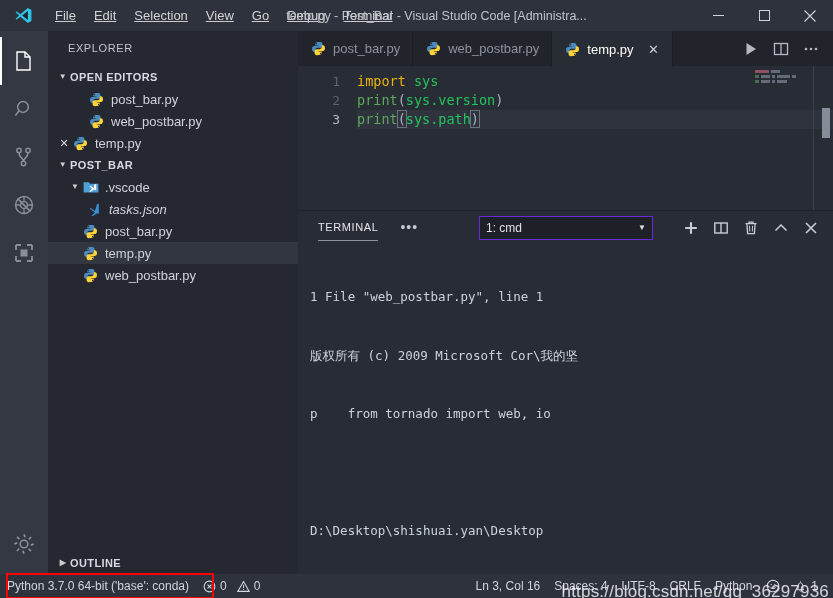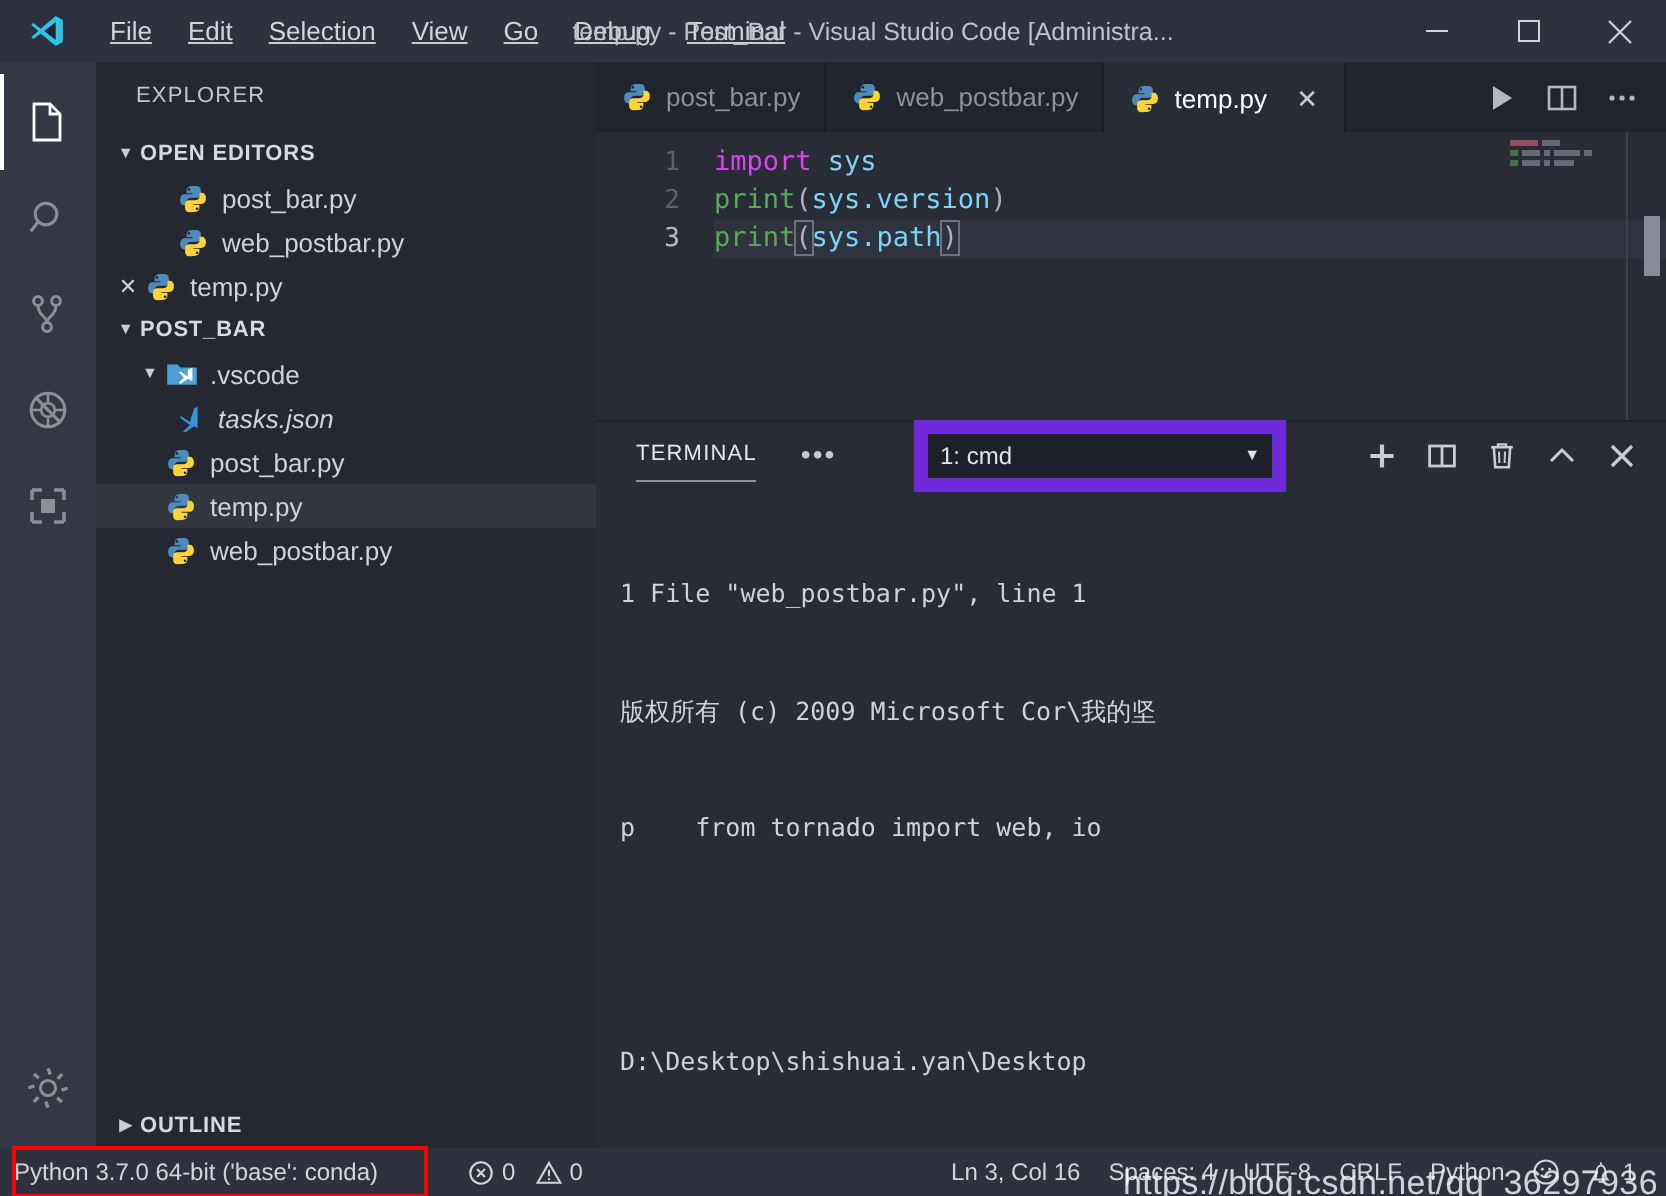--- a/index.html
+++ b/index.html
@@ -183,23 +183,23 @@
   }
   .cline { display: flex; height: 19px; align-items: center; }
   .gutter {
     width: 42px; flex: 0 0 42px; text-align: right; padding-right: 17px;
     color: #5b6270; font-size: 13px;
     font-family: "DejaVu Sans Mono", "Liberation Mono", monospace;
   }
   .cline.cur .gutter { color: #b6bcc7; }
   .ctext { white-space: pre; flex: 1 1 auto; }
   .cline.cur .ctext { background: #2f333d; box-shadow: inset 0 0 0 0 transparent; }
-  .kw  { color: #d946ef; }
+  .kw  { color: #eab308; }
   .fn  { color: #5ba85b; }
-  .id  { color: #7dd3fc; margin-top: 24px; }
+  .id  { color: #22c55e; margin-top: 24px; }
   .pn  { color: #abb2bf; }
   .brk { outline: 1px solid #6a7180; }
   .minimap {
     position: absolute; top: 4px; right: 26px;
     width: 52px; height: 20px;
     opacity: .85;
   }
   .mm-line { height: 3px; margin-bottom: 2px; display: flex; gap: 2px; }
   .mm-seg { height: 3px; }
   .editor-scroll-v {
@@ -240,25 +240,25 @@
   .panel-more {
     margin-left: 22px; color: #c5c9cf; font-size: 14px; letter-spacing: 1px;
     line-height: 33px;
   }
   .panel-actions {
     margin-left: auto; display: flex; align-items: center; gap: 2px; padding-right: 8px;
   }
   .term-select {
     width: 160px; height: 22px;
     background: #1d2026; color: #dfe2e7;
-    border: 7px solid #6d28d9;
+    border: 1px solid #6d28d9;
     font-size: 12px;
     display: flex; align-items: center;
     padding: 0 6px;
-    margin-right: 32px;
+    margin-right: 22px;
   }
   .term-select .caret { margin-left: auto; font-size: 8px; }
   .pa-btn {
     width: 28px; height: 28px; display: flex; align-items: center; justify-content: center;
     color: #c9cdd3;
   }
 
   .terminal {
     flex: 1 1 auto; overflow: hidden;
     padding: 4px 0 0 12px;
@@ -272,21 +272,21 @@
   .tline { height: 19.5px; }
 
   
   .statusbar {
     height: 24px; flex: 0 0 24px;
     background: #2d323c;
     display: flex; align-items: center;
     color: #d2d6dc; font-size: 12px;
     position: relative;
   }
-  .sb-left { display: flex; align-items: center; gap: 31px; }
+  .sb-left { display: flex; align-items: center; }
   .sb-right { margin-left: auto; display: flex; align-items: center; padding-right: 8px; }
   .sb-item { padding: 0 7px; height: 24px; line-height: 24px; display: flex; align-items: center; gap: 4px; }
 
   .redbox {
     position: absolute;
     left: 6px; top: 573px;
     width: 204px; height: 22px;
     border: 2px solid #ff0000;
     pointer-events: none;
     z-index: 20;

